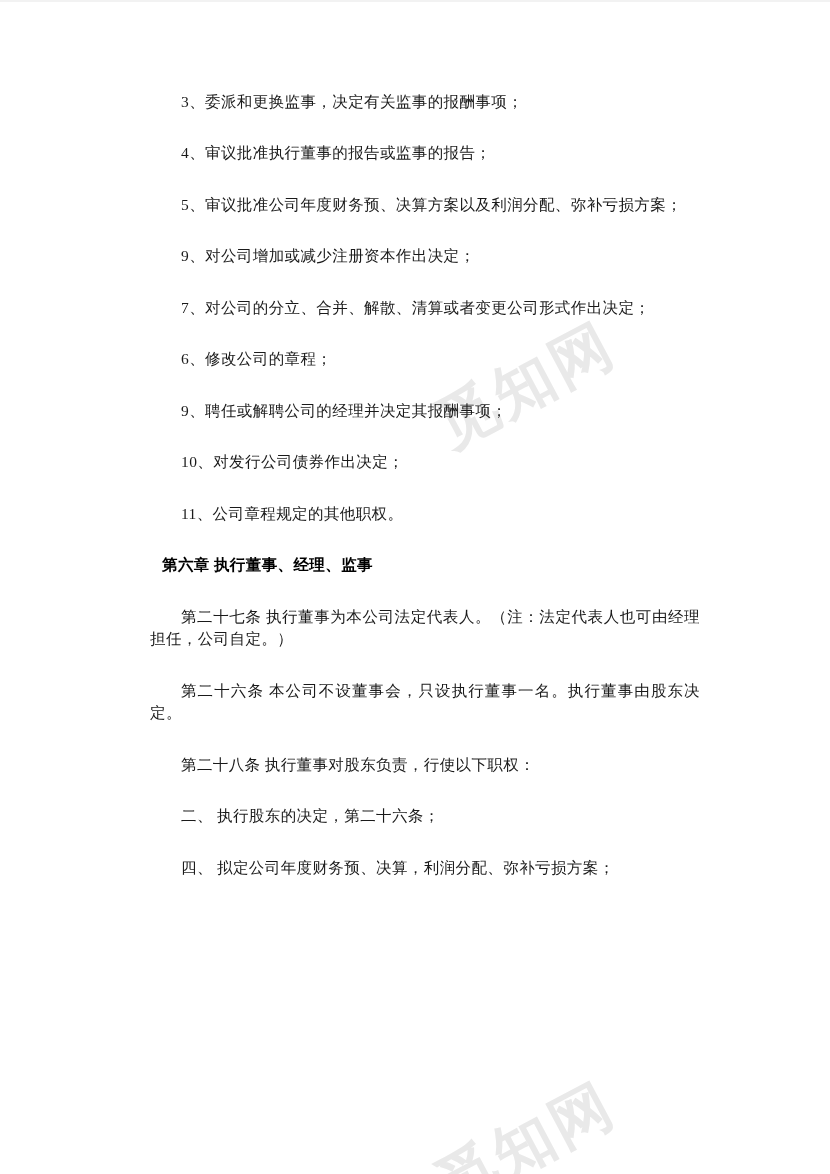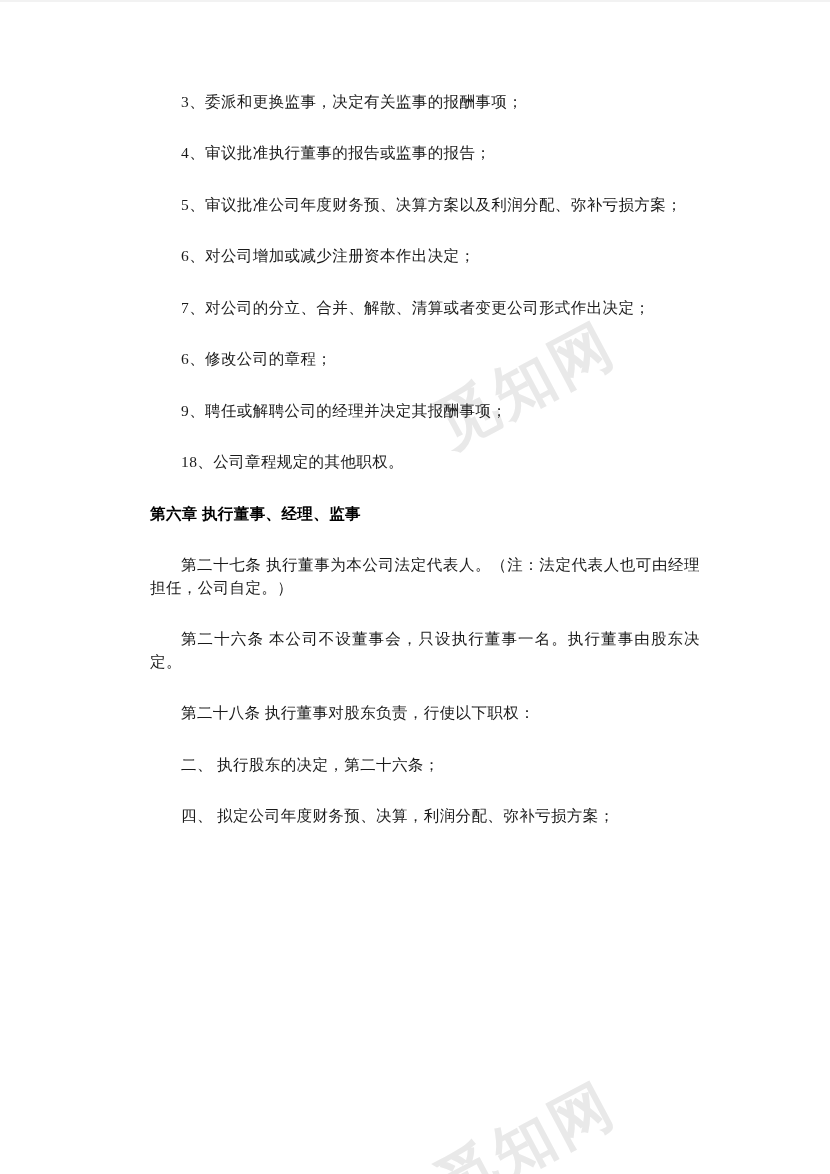--- a/index.html
+++ b/index.html
@@ -30,21 +30,21 @@
   p.para {
     margin: 1px 0 29px 0;
     font-size: 15.5px;
     line-height: 1.45;
     text-align: justify;
     text-indent: 2em;
     letter-spacing: 0.4px;
     color: #1a1a1a;
   }
   p.heading {
-    margin: 0 0 29px 0;
+    margin: 0 0 29px 12px;
     font-size: 15.5px;
     line-height: 1.45;
     font-weight: bold;
     text-indent: 0;
     letter-spacing: 0.4px;
     color: #000000;
   }
   .watermark {
     position: absolute;
     z-index: 1;
@@ -79,25 +79,26 @@
 <div class="page">
   <div class="page-shadow-top"></div>
 
   <div class="watermark wm-1">觅知网</div>
   <div class="watermark wm-2">觅知网</div>
 
   <div class="doc-body">
     <p class="para">3、委派和更换监事，决定有关监事的报酬事项；</p>
     <p class="para">4、审议批准执行董事的报告或监事的报告；</p>
     <p class="para">5、审议批准公司年度财务预、决算方案以及利润分配、弥补亏损方案；</p>
-    <p class="para">6、对公司增加或减少注册资本作出决定；</p>
+    <p class="para">9、对公司增加或减少注册资本作出决定；</p>
     <p class="para">7、对公司的分立、合并、解散、清算或者变更公司形式作出决定；</p>
     <p class="para">6、修改公司的章程；</p>
     <p class="para">9、聘任或解聘公司的经理并决定其报酬事项；</p>
-    <p class="para">18、公司章程规定的其他职权。</p>
+    <p class="para">10、对发行公司债券作出决定；</p>
+    <p class="para">11、公司章程规定的其他职权。</p>
     <p class="heading">第六章  执行董事、经理、监事</p>
     <p class="para">第二十七条  执行董事为本公司法定代表人。（注：法定代表人也可由经理担任，公司自定。）</p>
     <p class="para">第二十六条  本公司不设董事会，只设执行董事一名。执行董事由股东决定。</p>
     <p class="para">第二十八条  执行董事对股东负责，行使以下职权：</p>
     <p class="para">二、  执行股东的决定，第二十六条；</p>
     <p class="para">四、  拟定公司年度财务预、决算，利润分配、弥补亏损方案；</p>
   </div>
 </div>
 
 </body></html>

